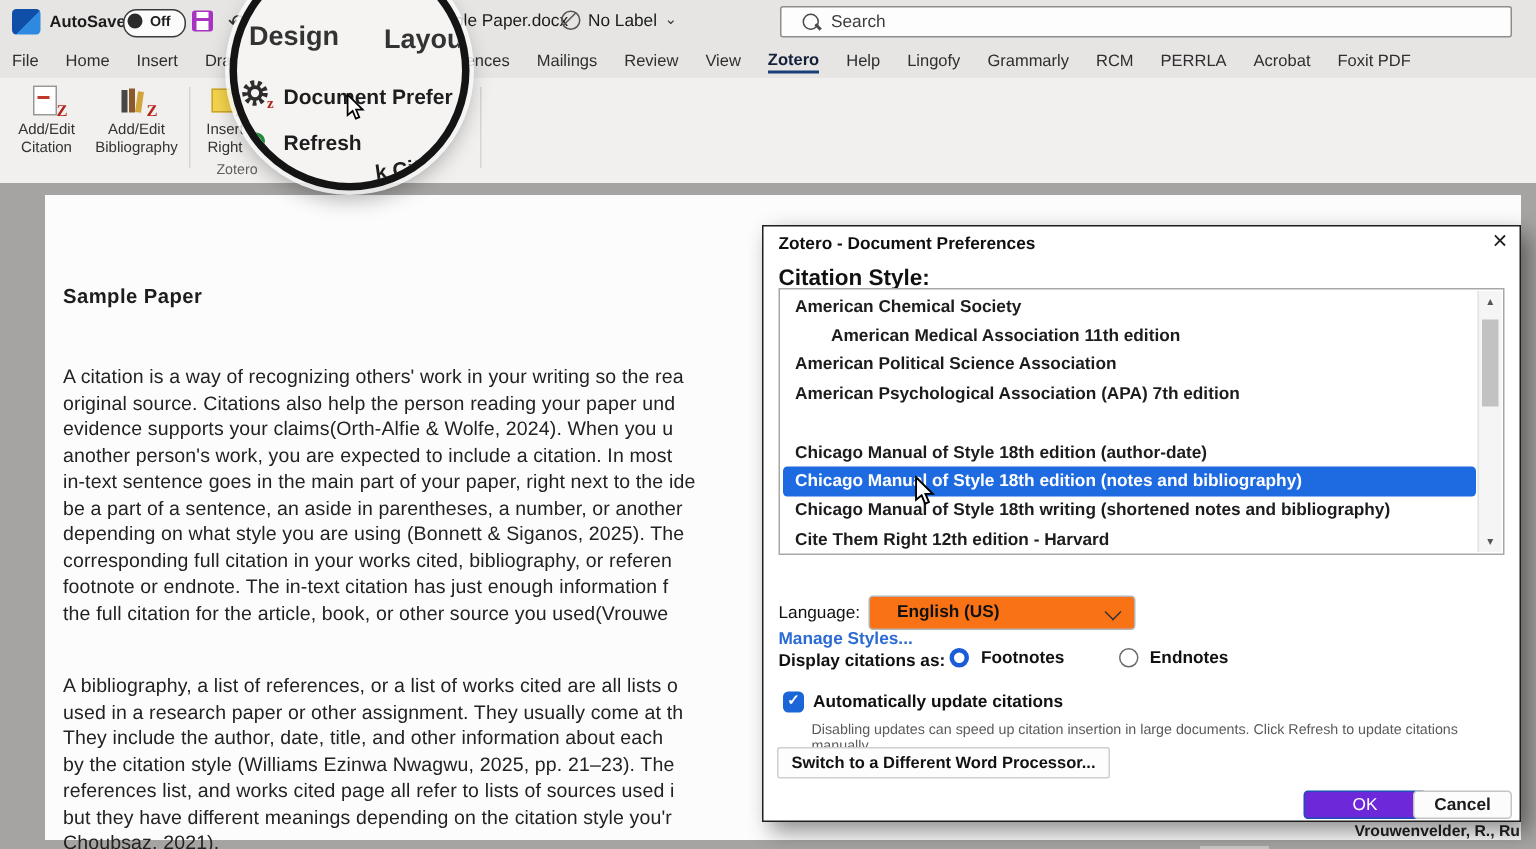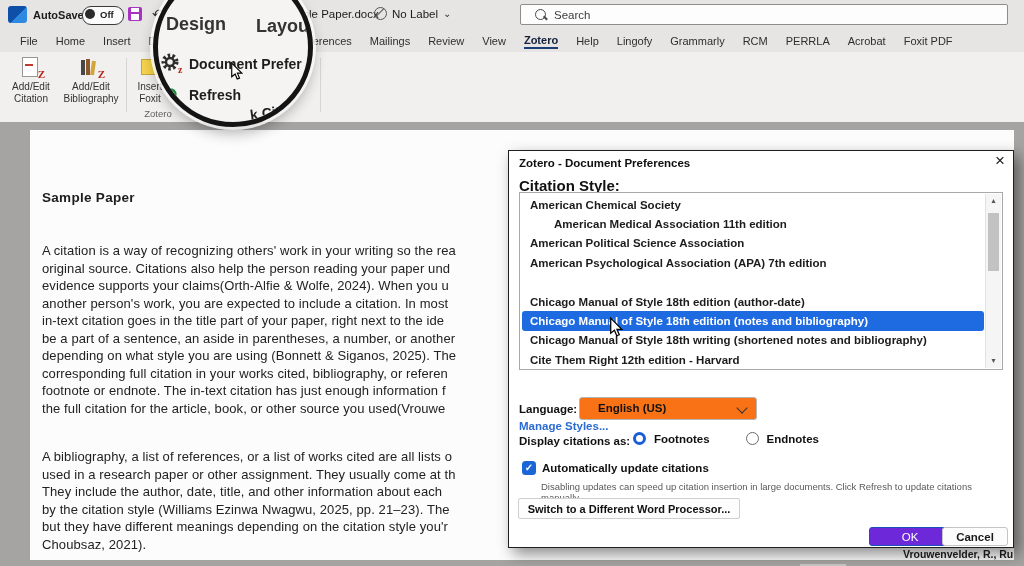--- a/index.html
+++ b/index.html
@@ -26,21 +26,21 @@
   .sens-label{font-size:11.5px;color:#1b1b1b;}
   .chev{font-size:10px;color:#333;line-height:10px;}
   .searchbox{position:absolute;left:520px;top:4px;width:488px;height:21px;background:#fdfdfd;
     border:1px solid #8f8d8c;border-radius:2px;display:flex;align-items:center;gap:8px;padding-left:14px;box-sizing:border-box;}
   .search-ic{width:9px;height:9px;border:1.6px solid #4a4a4a;border-radius:50%;position:relative;flex:0 0 auto;}
   .search-ic:after{content:"";position:absolute;left:7px;top:7px;width:5px;height:1.7px;background:#4a4a4a;transform:rotate(45deg);}
   .search-text{font-size:11.5px;color:#3c3c3c;}
 
   
   .tabrow{position:absolute;left:0;top:30px;width:1024px;height:22px;background:#e7e5e4;
-    display:flex;align-items:center;gap:18px;padding-left:20px;box-sizing:border-box;}
+    display:flex;align-items:center;gap:18px;padding-left:8px;box-sizing:border-box;}
   .tab{font-size:11px;color:#2e2e2e;white-space:nowrap;}
   .tab.active{font-weight:700;color:#14213a;border-bottom:2.5px solid #1a3f76;padding-bottom:1px;}
 
   
   .ribbon{position:absolute;left:0;top:52px;width:1024px;height:70px;background:#f2f0ef;border-bottom:1px solid #d5d3d2;}
   .rbtn{position:absolute;top:4px;height:58px;display:flex;flex-direction:column;align-items:center;color:#333;}
   .rbtn .lbl{font-size:10px;line-height:11.5px;text-align:center;margin-top:3px;}
   .icon-wrap{position:relative;width:22px;height:22px;}
   .z-badge{position:absolute;right:-3px;bottom:-2px;font-size:11px;font-weight:800;color:#b3261c;font-family:"Liberation Serif",serif;}
   .icon-doc{position:absolute;left:2px;top:1px;width:14px;height:18px;background:#fff;border:1px solid #979797;}
@@ -83,21 +83,21 @@
   .cs-label{position:absolute;left:10px;top:26px;font-size:15px;font-weight:700;color:#111;}
   .listbox{position:absolute;left:10px;top:41px;width:484px;height:178px;background:#fff;
     border:1px solid #a8a8a8;box-sizing:border-box;padding-left:44px;}
   .style-item{position:absolute;left:2px;width:462px;height:19.4px;display:flex;align-items:center;
     padding-left:8px;box-sizing:border-box;font-size:11.5px;font-weight:700;color:#1c1c1c;white-space:nowrap;overflow:hidden;}
   .style-item.selected{background:#1e6ae1;color:#fff;border-radius:3px;}
   .lb-scroll{position:absolute;right:1px;top:1px;bottom:1px;width:15px;background:#f5f5f5;border-left:1px solid #e2e2e2;}
   .lb-arrow{position:absolute;left:0;width:15px;height:14px;text-align:center;font-size:8px;color:#555;line-height:14px;}
   .lb-thumb{position:absolute;left:2px;top:19px;width:11px;height:58px;background:#c2c2c2;}
   .manage-link{position:absolute;left:10px;top:226px;font-size:11.5px;font-weight:700;color:#2b6bd3;margin-top:43px;}
-  .lang-label{position:absolute;left:10px;top:252px;font-size:11.5px;font-weight:700;color:#111;}
+  .lang-label{position:absolute;left:10px;top:252px;font-size:11.5px;font-weight:400;color:#111;}
   .dropdown{position:absolute;left:70px;top:246px;width:178px;height:23px;background:#f97316;
     border:1px solid #b5b5b5;border-radius:3px;box-sizing:border-box;}
   .dropdown .val{position:absolute;left:18px;top:4px;font-size:11.5px;font-weight:700;color:#111;}
   .dd-chev{position:absolute;right:10px;top:6px;width:7px;height:7px;border-left:1.6px solid #333;
     border-bottom:1.6px solid #333;transform:rotate(-45deg);}
   .disp-label{position:absolute;left:10px;top:284px;font-size:11.5px;font-weight:700;color:#111;}
   .radio-row{position:absolute;left:124px;top:281px;display:flex;align-items:center;gap:8px;}
   .radio{width:13px;height:13px;border-radius:50%;background:#fff;box-sizing:border-box;}
   .radio.on{border:3.8px solid #1b5cd8;}
   .radio.off{border:1.6px solid #6b6b6b;}
@@ -183,47 +183,48 @@
       <span>Add/Edit</span><br><span>Bibliography</span>
     </span>
   </div>
   <div class="vdiv" style="left:126px;"></div>
   <div class="rbtn" style="left:130px;width:40px;">
     <span class="icon-wrap">
       <i class="icon-note"></i>
         <span class="z-badge">Z</span>
     </span>
     <span class="lbl">
-      <span>Insert</span><br><span>Foxit</span>
+      <span>Insert</span><br><span>Right</span>
     </span>
   </div>
   <div class="group-label">Zotero</div>
   <div class="vdiv" style="left:320px;"></div>
 </div>
 
 <div class="docarea">
   <div class="page">
     <div class="doc-heading">Sample Paper</div>
     <div class="para para1">
       <div class="ln">A citation is a way of recognizing others' work in your writing so the rea</div>
       <div class="ln">original source. Citations also help the person reading your paper und</div>
       <div class="ln">evidence supports your claims(Orth-Alfie &amp; Wolfe, 2024).  When you u</div>
       <div class="ln">another person's work, you are expected to include a citation. In most</div>
-      <div class="ln">in-text citation goes in the title part of your paper, right next to the ide</div>
+      <div class="ln">in-text sentence goes in the main part of your paper, right next to the ide</div>
       <div class="ln">be a part of a sentence, an aside in parentheses, a number, or another</div>
       <div class="ln">depending on what style you are using (Bonnett &amp; Siganos, 2025).  The</div>
       <div class="ln">corresponding full citation in your works cited, bibliography, or referen</div>
       <div class="ln">footnote or endnote. The in-text citation has just enough information f</div>
       <div class="ln">the full citation for the article, book, or other source you used(Vrouwe</div>
     </div>
     <div class="para para2">
       <div class="ln">A bibliography, a list of references, or a list of works cited are all lists o</div>
       <div class="ln">used in a research paper or other assignment. They usually come at th</div>
       <div class="ln">They include the author, date, title, and other information about each</div>
       <div class="ln">by the citation style (Williams Ezinwa Nwagwu, 2025, pp. 21–23). The</div>
+      <div class="ln">references list, and works cited page all refer to lists of sources used i</div>
       <div class="ln">but they have different meanings depending on the citation style you'r</div>
       <div class="ln">Choubsaz, 2021).</div>
     </div>
     <div class="ref-fragment">Vrouwenvelder, R., Rula</div>
     <div class="page-notch"></div>
   </div>
 </div>
 
 <div class="magnifier">
   <span class="mag-tab" style="left:8px;top:42px;">Design</span>

